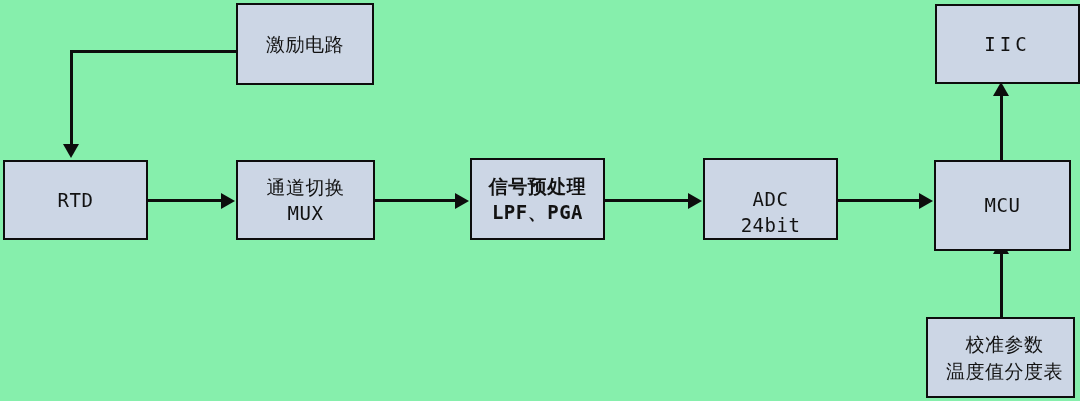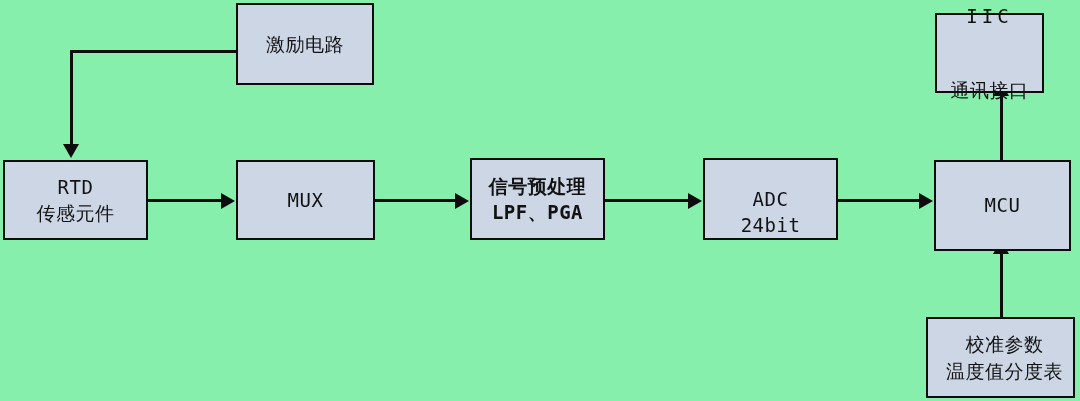--- a/index.html
+++ b/index.html
@@ -86,44 +86,43 @@
 
   <div class="edge v" style="left:1000px; top:252px; height:66px;"></div>
   <div class="arrow up" style="left:993px; top:240px;"></div>
 
   <div class="node" style="left:236px; top:3px; width:138px; height:82px;">
     <span class="ln">激励电路</span>
   </div>
 
   <div class="node" style="left:3px; top:160px; width:145px; height:80px;">
     <span class="ln">RTD</span>
-    <span class="ln">传感元件</span>
   </div>
 
   <div class="node" style="left:236px; top:160px; width:139px; height:80px;">
+    <span class="ln">通道切换</span>
     <span class="ln">MUX</span>
   </div>
 
   <div class="node" style="left:470px; top:158px; width:135px; height:82px;font-weight:bold;">
     <span class="ln">信号预处理</span>
     <span class="ln">LPF、PGA</span>
   </div>
 
   <div class="node" style="left:703px; top:158px; width:135px; height:82px;justify-content:flex-end;">
     <span class="ln">ADC</span>
     <span class="ln">24bit</span>
   </div>
 
   <div class="node" style="left:934px; top:160px; width:137px; height:91px;">
     <span class="ln">MCU</span>
   </div>
 
-  <div class="node" style="left:935px; top:13px; width:109px; height:80px;gap:48px;">
+  <div class="node" style="left:935px; top:4px; width:145px; height:80px;gap:48px;">
     <span class="ln wide">IIC</span>
-    <span class="ln">通讯接口</span>
   </div>
 
   <div class="node" style="left:926px; top:317px; width:149px; height:81px;padding-left:8px;">
     <span class="ln">校准参数</span>
     <span class="ln">温度值分度表</span>
   </div>
 
 </div>
 
 </body></html>

